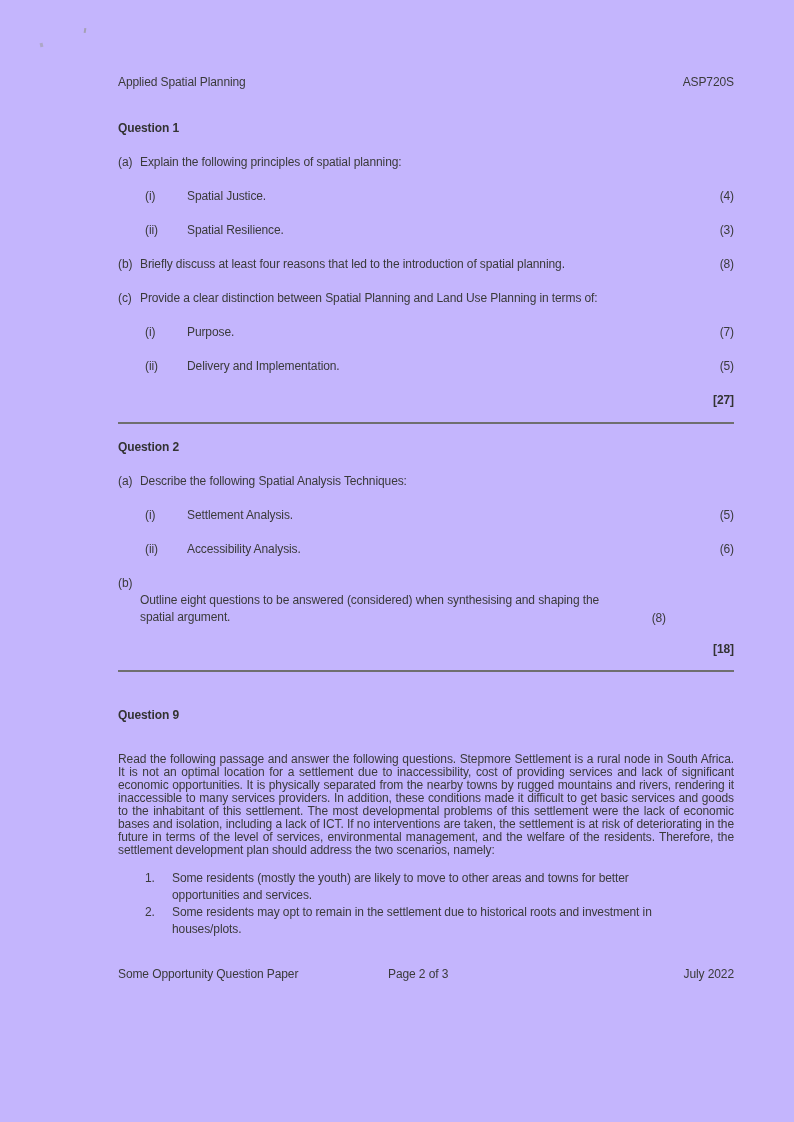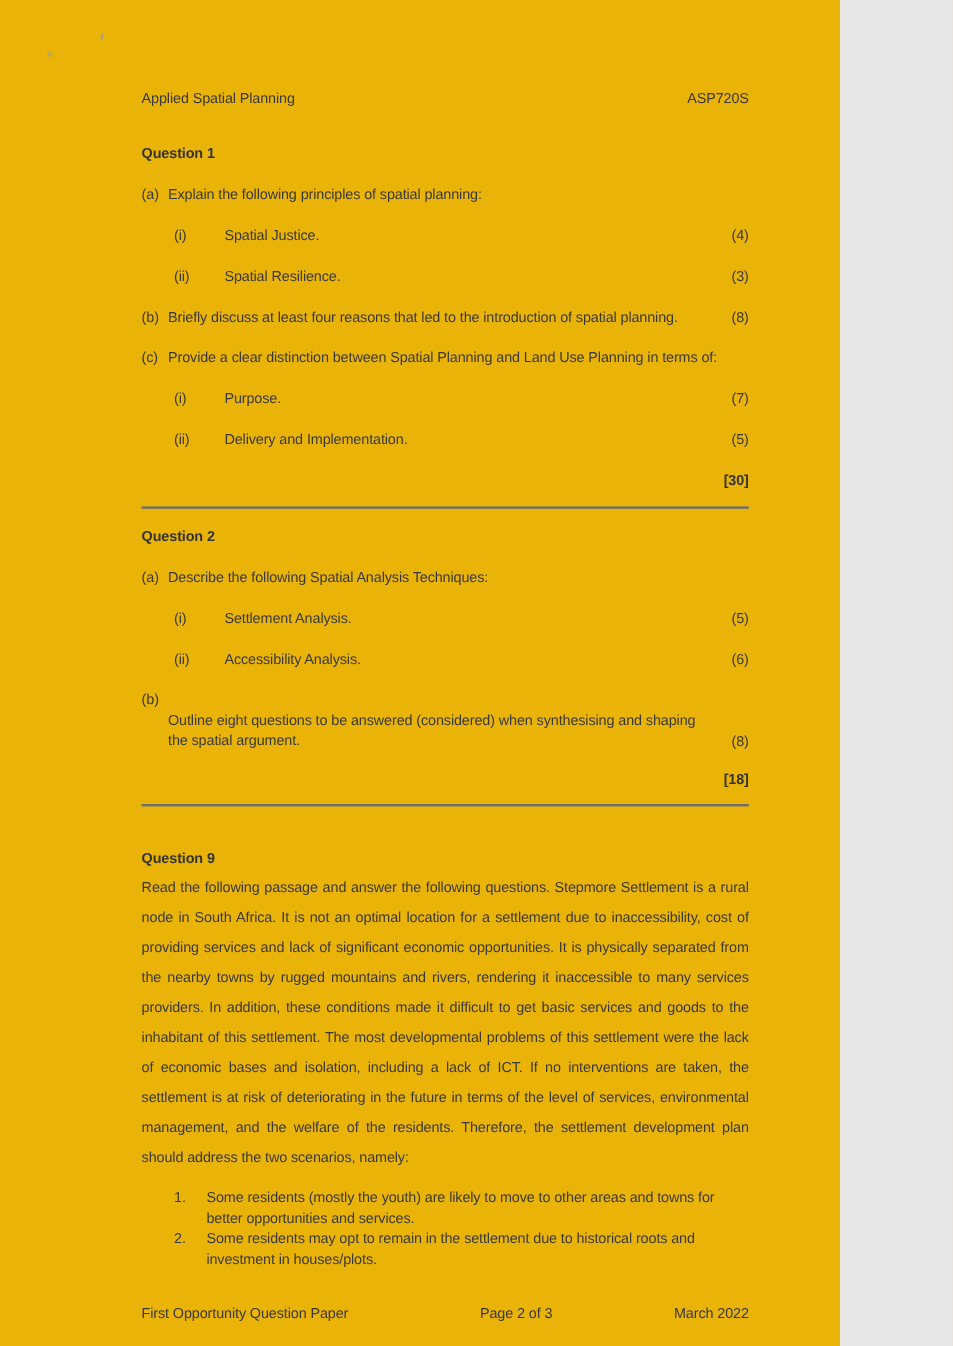--- a/index.html
+++ b/index.html
@@ -1,21 +1,21 @@
 <!DOCTYPE html>
 <html><head>
 <meta charset="utf-8">
 <style>
   html,body{margin:0;padding:0;background:#e8e8e8;}
   .page{
     position:relative;
-    width:700px;height:1122px;
-    background:#eab308;
+    width:794px;height:1122px;
+    background:#c4b5fd;
     box-sizing:border-box;
-    padding:75px 76px 0 118px;
+    padding:75px 60px 0 118px;
     font-family:"Liberation Sans","DejaVu Sans",sans-serif;
     font-size:12px;
     line-height:15px;
     color:#3a3a3a;
     letter-spacing:-0.1px;
     overflow:hidden;
   }
   .doc-header{display:flex;justify-content:space-between;align-items:flex-start;}
   .q-title{
     font-weight:bold;
@@ -31,27 +31,27 @@
   .item-text{flex:1;}
   .sub-row{padding-left:27px;}
   .sub-num{width:42px;flex:none;}
   .marks{width:34px;flex:none;text-align:right;}
   .row-wrap{align-items:flex-end;}
   .row-wrap .item-text{line-height:17px;max-width:492px;padding-right:10px;box-sizing:border-box;margin-top:16px;}
   .total-row{display:flex;justify-content:flex-end;margin-top:19px;font-weight:bold;color:#333;}
   .total-row.q2{margin-top:16px;}
   .divider{border:none;border-top:2px solid #6f6f6f;margin:14px 0 0 0;}
   .divider.d2{margin-top:13px;}
-  .passage{margin-top:4px;text-align:justify;line-height:25px;}
+  .passage{margin-top:30px;text-align:justify;line-height:13px;}
   .list{margin-top:13px;}
   .list-item{display:flex;padding-left:27px;line-height:17px;}
   .list-num{width:27px;flex:none;}
   .list-text{flex:1;max-width:510px;}
   .doc-footer{display:flex;justify-content:space-between;margin-top:29px;}
-  .footer-center{position:absolute;left:400px;}
+  .footer-center{position:absolute;left:388px;}
   .speck{position:absolute;background:#9a9a9a;opacity:0.75;}
   .speck1{left:84px;top:28px;width:2px;height:5px;transform:rotate(8deg);}
   .speck2{left:40px;top:43px;width:3px;height:4px;transform:rotate(-12deg);opacity:0.55;}
 </style>
 </head>
 <body>
 
 <div class="page">
 
   <div class="speck speck1"></div>
@@ -99,21 +99,21 @@
       <span class="marks">(7)</span>
     </div>
 
     <div class="row sub-row">
       <span class="sub-num">(ii)</span>
       <span class="item-text">Delivery and Implementation.</span>
       <span class="marks">(5)</span>
     </div>
 
     <div class="total-row">
-      <span>[30]</span>
+      <span>[27]</span>
     </div>
 
     <hr class="divider">
   </div>
 
   <div class="q-block">
     <span class="q-title q2-title">Question 2</span>
 
     <div class="row">
       <span class="item-label">(a)</span>
@@ -156,18 +156,18 @@
         <span class="list-text">Some residents (mostly the youth) are likely to move to other areas and towns for better opportunities and services.</span>
       </div>
       <div class="list-item">
         <span class="list-num">2.</span>
         <span class="list-text">Some residents may opt to remain in the settlement due to historical roots and investment in houses/plots.</span>
       </div>
     </div>
   </div>
 
   <div class="doc-footer">
-    <span>First Opportunity Question Paper</span>
+    <span>Some Opportunity Question Paper</span>
     <span class="footer-center">Page 2 of 3</span>
-    <span>March 2022</span>
+    <span>July 2022</span>
   </div>
 
 </div>
 
 </body></html>

